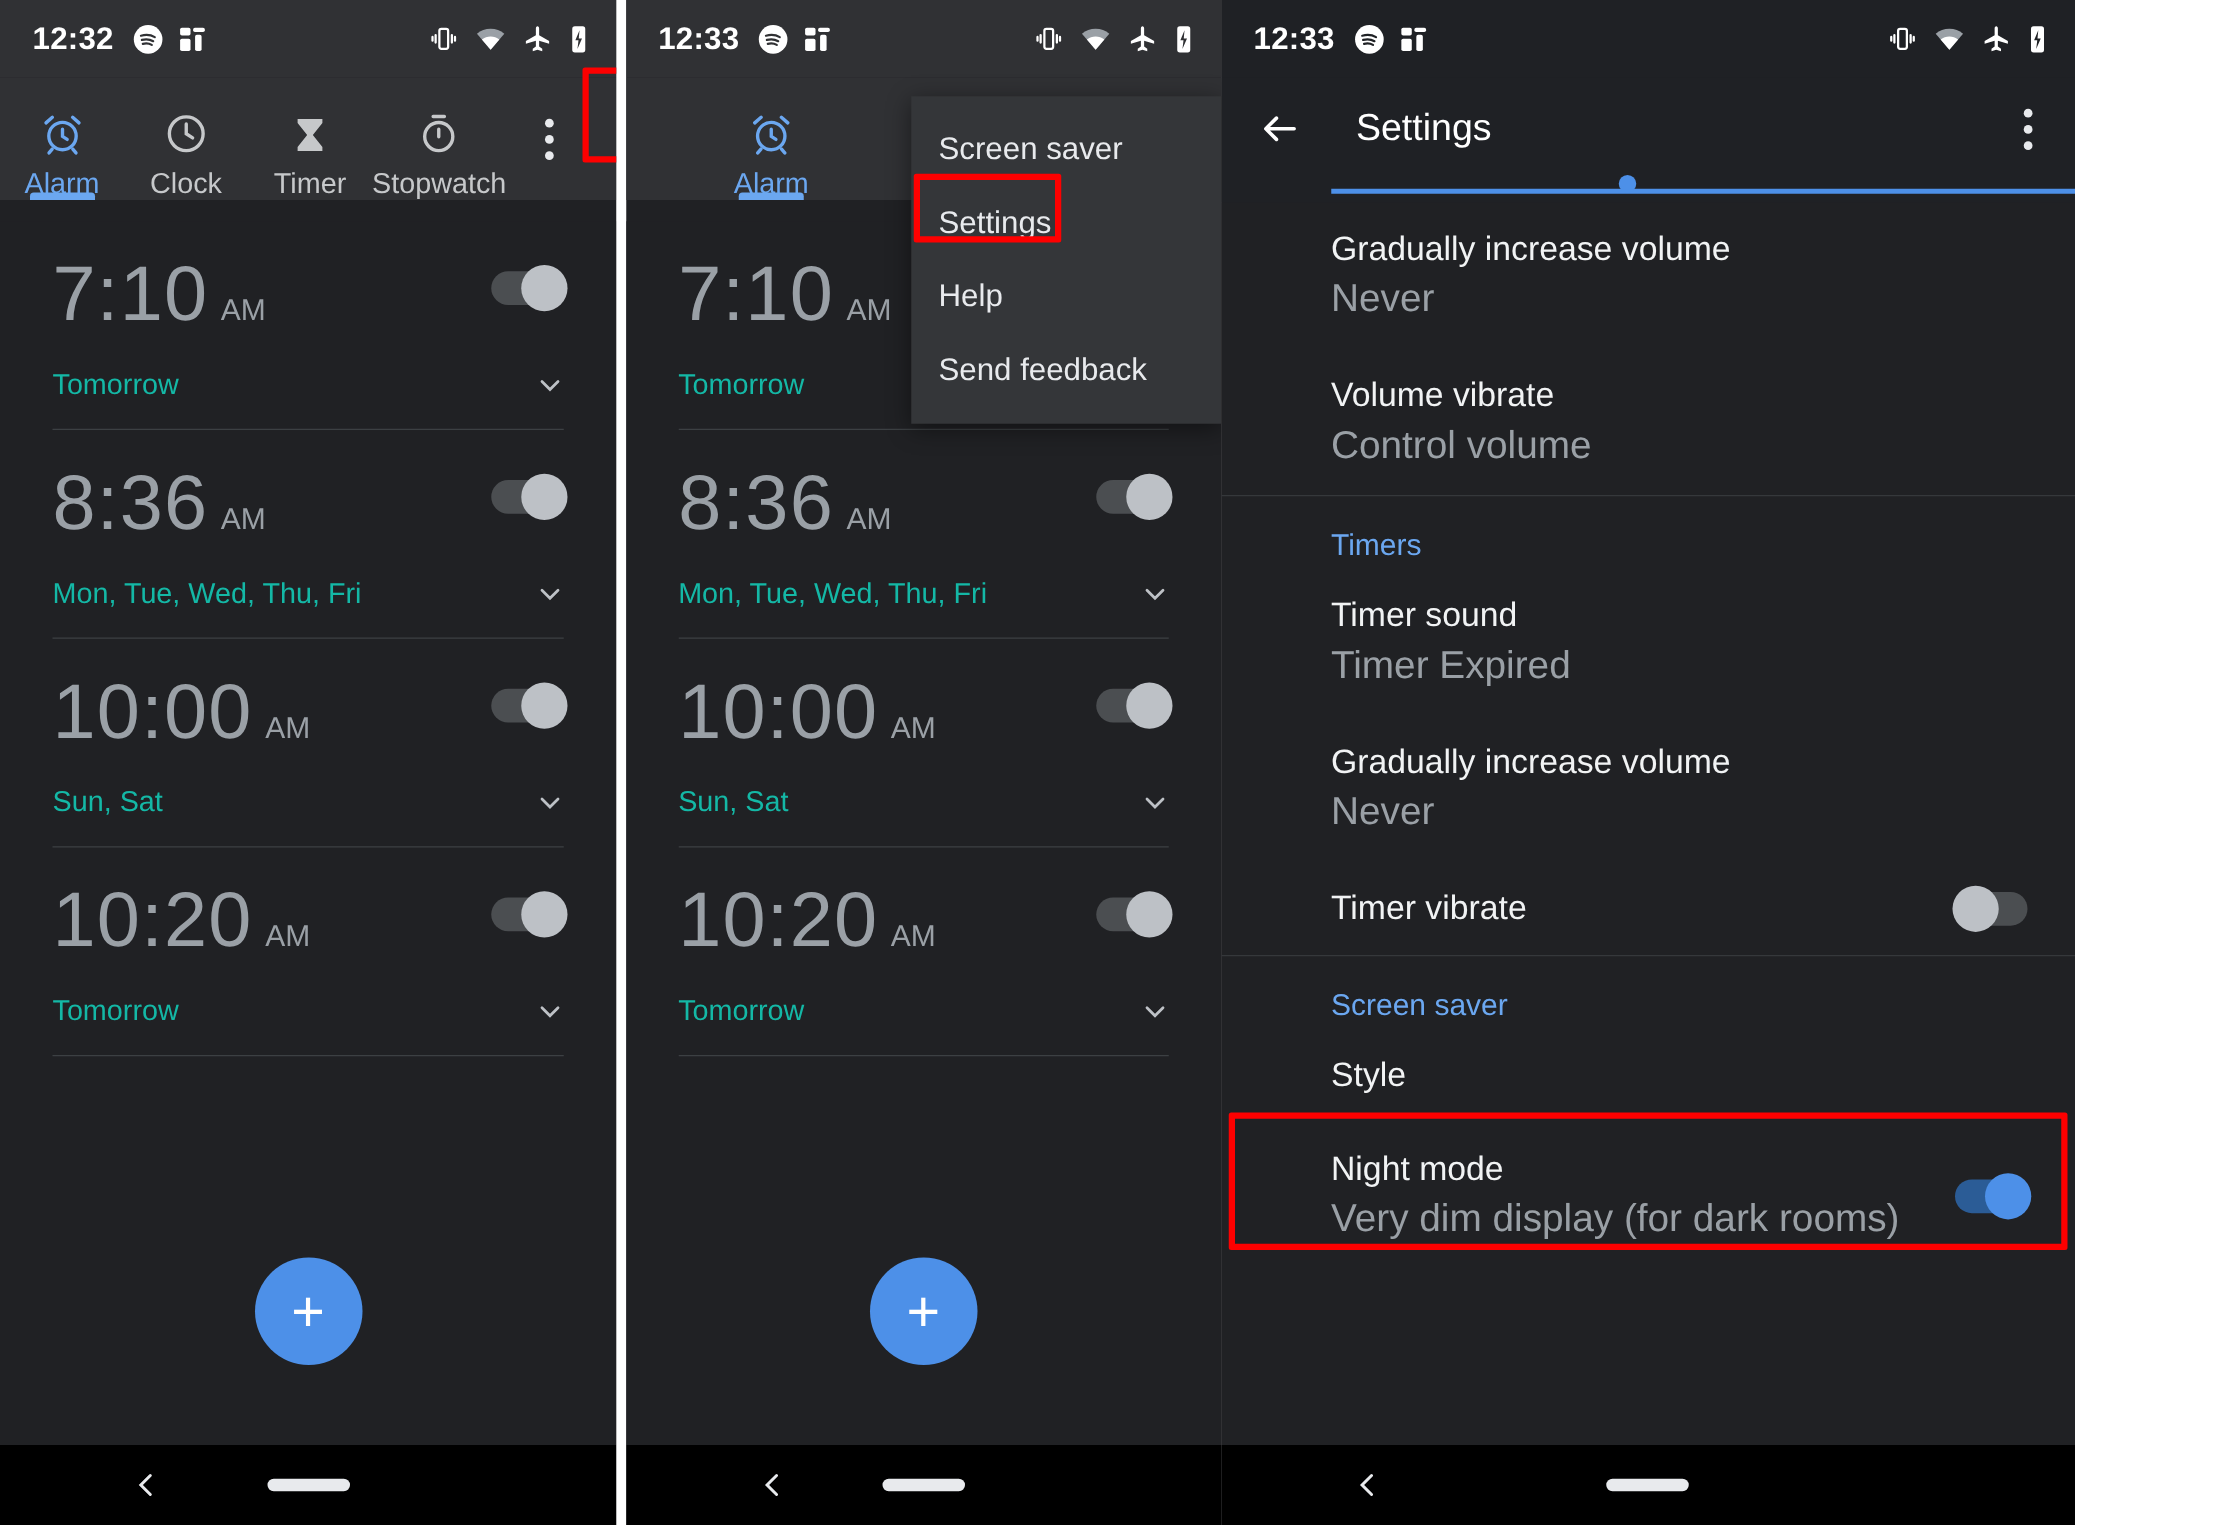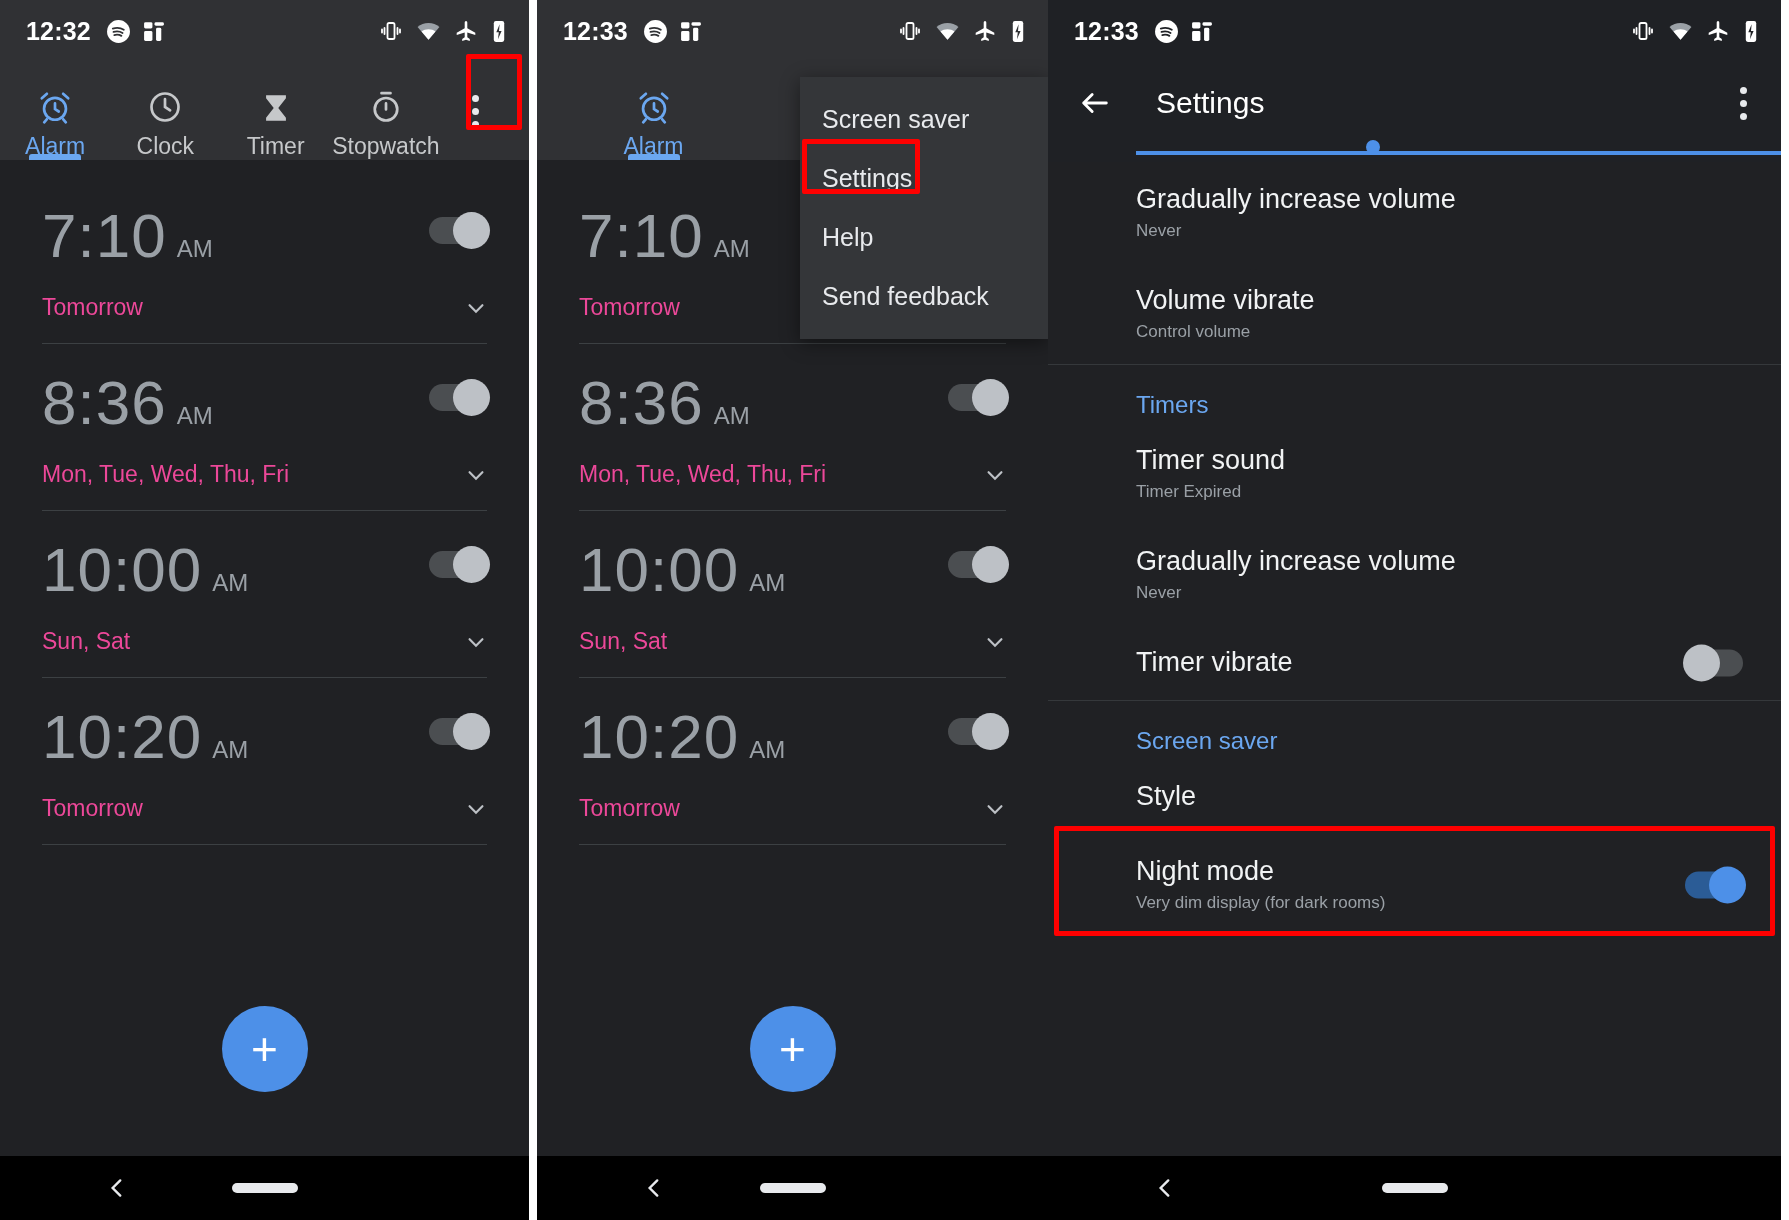--- a/index.html
+++ b/index.html
@@ -4,21 +4,21 @@
 <style>
   * { box-sizing: border-box; margin: 0; padding: 0; }
   html, body {
     width: 1789px; height: 1220px;
     background: #ffffff;
     font-family: "Liberation Sans", sans-serif;
     overflow: hidden;
   }
   .stage {
     position: relative;
-    width: 1789px; height: 1220px;
+    width: 1660px; height: 1220px;
     display: flex;
     background: #ffffff;
   }
 
   
   .panel {
     position: relative;
     height: 1220px;
     overflow: hidden;
     background: #202124;
@@ -104,21 +104,21 @@
     width: 58px; height: 27px; border-radius: 14px;
     background: #4b4e51;
   }
   .alarm-toggle .knob {
     position: absolute; top: -5px; left: 24px;
     width: 37px; height: 37px; border-radius: 50%;
     background: #bdc1c6;
   }
   .alarm-sub {
     display: flex; align-items: center; justify-content: space-between;
-    color: #ec4899; font-size: 23px;
+    color: #14b8a6; font-size: 23px;
     padding: 26px 0 22px 0;
   }
   .alarm-div { height: 1px; background: #3c4043; }
   .chev { width: 22px; height: 22px; }
 
   .fab-wrap { position: absolute; left: 0; right: 0; bottom: 0; height: 210px; }
   .fab {
     position: absolute; left: 50%; transform: translateX(-50%);
     bottom: 64px;
     width: 86px; height: 86px; border-radius: 50%;
@@ -176,21 +176,21 @@
   }
   .seek-thumb {
     position: absolute; top: -4px; left: 318px;
     width: 14px; height: 14px; border-radius: 50%;
     background: #4d90e8;
   }
 
   .settings-body { flex: 1 1 auto; background: #202124; overflow: hidden; position: relative; }
   .set-row { padding: 22px 40px 22px 88px; position: relative; }
   .set-title { color: #f1f3f4; font-size: 27px; }
-  .set-sub { color: #9aa0a6; font-size: 17px; margin-top: 6px; }
+  .set-sub { color: #9aa0a6; font-size: 31px; margin-top: 6px; }
   .set-section {
     padding: 26px 40px 4px 88px;
     color: #6ba7f0; font-size: 24px; font-weight: 500;
   }
   .set-div { height: 1px; background: #35383b; }
   .set-toggle-off {
     position: absolute; right: 38px; top: 50%; transform: translateY(-50%);
     width: 58px; height: 27px; border-radius: 14px; background: #4b4e51;
   }
   .set-toggle-off .knob {

